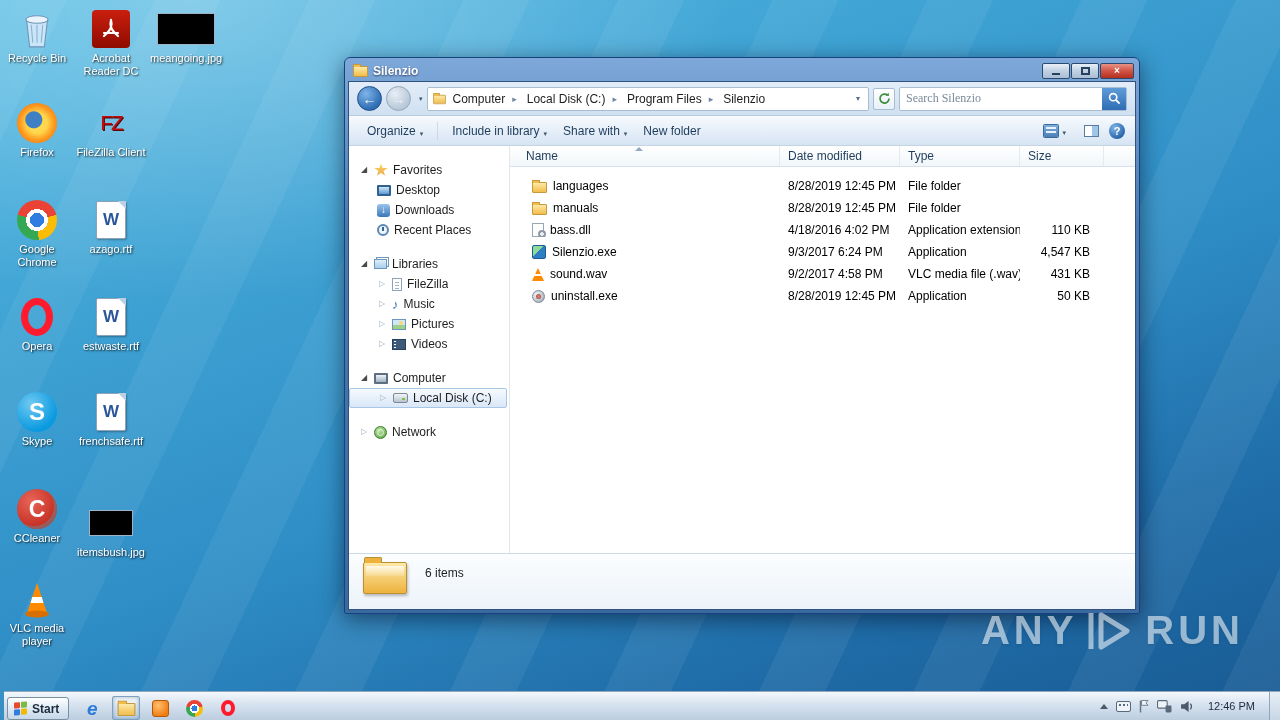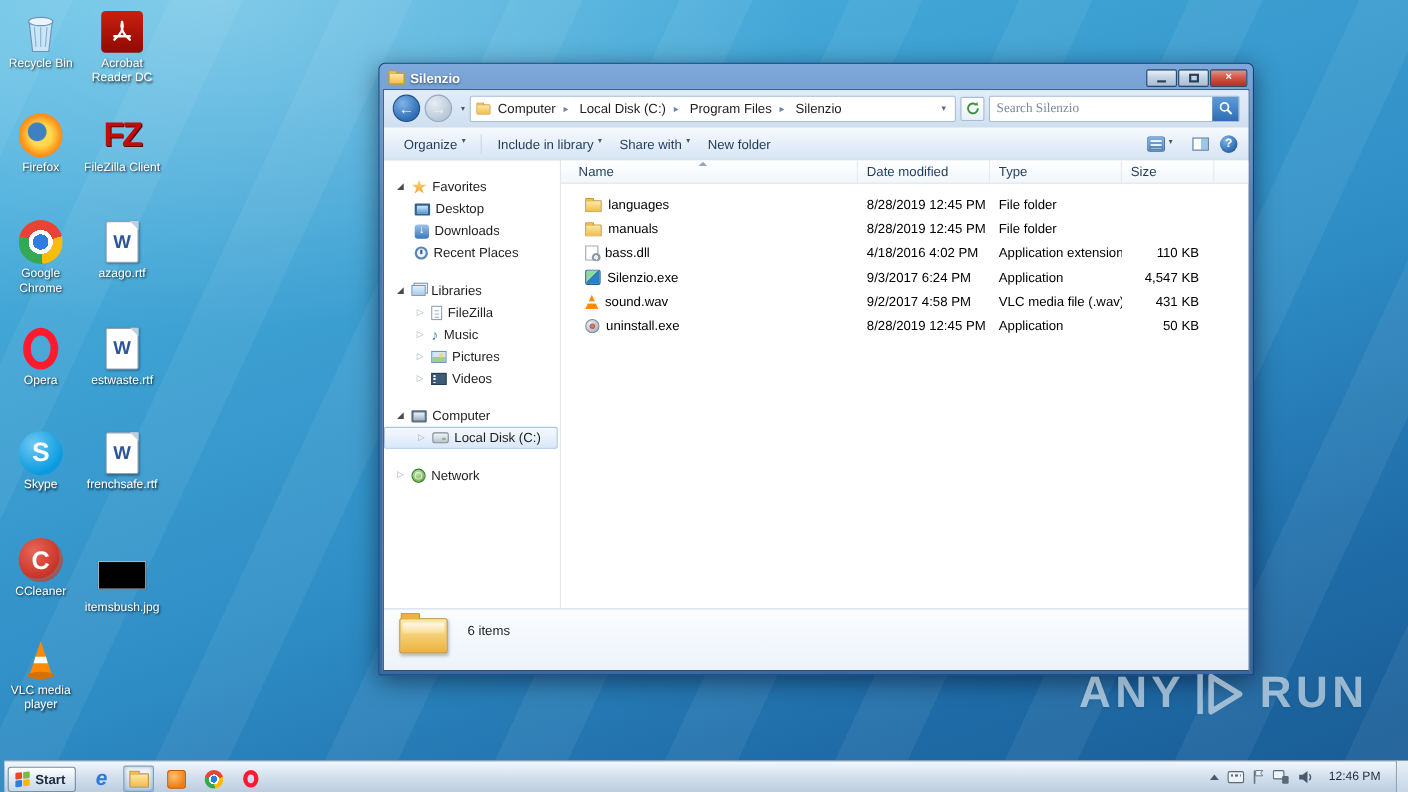--- a/index.html
+++ b/index.html
@@ -34,21 +34,21 @@
                radial-gradient(circle at 50% 50%, #ffd84d 0 35%, #ff9a1f 60%, #e8600c 100%)}
   .ic-chrome{width:40px;height:40px;border-radius:50%;
     background:radial-gradient(circle at 50% 50%, #2f7de1 0 7px, #fff 7px 11px, transparent 11px),
                conic-gradient(from -40deg, #ea4335 0 115deg, #fbbc05 115deg 215deg, #34a853 215deg 325deg, #ea4335 325deg 360deg)}
   .ic-opera{width:32px;height:38px;border-radius:50%;border:7px solid #ff1b2d}
   .ic-skype{width:40px;height:40px;border-radius:50%;background:radial-gradient(circle at 35% 30%, #6fc9f2, #0a9ae0 70%);
     color:#fff;font-weight:bold;font-size:24px;display:flex;align-items:center;justify-content:center}
   .ic-ccleaner{width:40px;height:40px;border-radius:50%;background:radial-gradient(circle at 35% 30%, #e86558, #c22b1e 75%);
     color:#fff;font-weight:bold;font-size:23px;display:flex;align-items:center;justify-content:center;
     box-shadow:inset -3px -3px 0 rgba(120,130,140,.55)}
-  .ic-fz{font-weight:700;font-size:31px;color:#bf0d0d;text-shadow:1px 1px 0 #5a0404;letter-spacing:-2px}
+  .ic-fz{font-weight:400;font-size:21px;color:#bf0d0d;text-shadow:1px 1px 0 #5a0404;letter-spacing:-2px}
   .ic-acrobat{width:38px;height:38px;border-radius:4px;background:linear-gradient(#c91f0e,#8f0b00);
     display:flex;align-items:center;justify-content:center}
 
   
   .win{position:absolute;left:344px;top:57px;width:796px;height:557px;display:flex;flex-direction:column;
     background:linear-gradient(#7ea8da,#4a7ab0 30%,#3a699f);border:1px solid #16427f;border-radius:6px 6px 2px 2px;
     box-shadow:0 5px 22px rgba(0,0,20,.5)}
   .titlebar{height:23px;display:flex;align-items:center;padding:2px 5px 0 8px;color:#fff}
   .titlebar .t-ic{margin-right:5px}
   .titlebar .t-txt{font-weight:bold;font-size:12px;text-shadow:0 1px 2px rgba(0,0,30,.6);flex:1}
@@ -80,21 +80,21 @@
     border-radius:2px;background:linear-gradient(#fff,#e8f0f8)}
   .searchbox{width:228px;height:24px;background:#fff;border:1px solid #a9bdd2;border-radius:2px;display:flex;align-items:center}
   .searchbox input{flex:1;border:none;outline:none;font-family:Liberation Serif, serif;font-size:12px;padding:0 6px;
     color:#333;background:transparent;min-width:0}
   .searchbox input::placeholder{color:#7a8globe;color:#7a8a9a}
   .searchbtn{width:24px;height:22px;background:linear-gradient(#5f9bd8,#2f6eb5);display:flex;align-items:center;justify-content:center}
 
   
   .toolbar{height:30px;background:linear-gradient(#f7fafd,#e3edf8 60%,#d6e4f2);border-bottom:1px solid #c4d4e4;
     display:flex;align-items:center;padding:0 10px;color:#1e3c5c}
-  .tbi{display:flex;align-items:flex-start;padding:4px 8px;border-radius:2px;white-space:nowrap}
+  .tbi{display:flex;align-items:flex-end;padding:4px 8px;border-radius:2px;white-space:nowrap}
   .tbsep{width:1px;height:18px;background:#c9d8e6;margin:0 6px}
   .tb-right{margin-left:auto;display:flex;align-items:center;gap:10px}
   .viewgrid{width:14px;height:12px;background:
      linear-gradient(#7fb0dd,#4a7fb6);box-shadow:0 0 0 1px #3a6a9c;border-radius:1px;position:relative}
   .viewgrid::after{content:"";position:absolute;inset:2px;background:
      repeating-linear-gradient(to bottom, #e9f2fa 0 2px, transparent 2px 4px)}
   .previewpane{width:15px;height:12px;border:1px solid #5a7d9f;background:linear-gradient(90deg,#fff 55%,#9ec6e8 55%)}
   .helpbtn{width:16px;height:16px;border-radius:50%;background:radial-gradient(circle at 35% 30%, #7fb4e8, #2463a8 75%);
     color:#fff;font-size:11px;font-weight:bold;display:flex;align-items:center;justify-content:center}
 
@@ -239,20 +239,26 @@
     <div class="ic">
       <div class="ic-acrobat">
           <svg width="26" height="26" viewBox="0 0 26 26">
             <path d="M13 4 c-2 6 2 12 7 16 M13 4 c2 6 -2 12 -7 16 M6 17 h14" stroke="#fff" stroke-width="2.2" fill="none" stroke-linecap="round"></path>
           </svg>
         </div>
     </div>
     <div class="lbl">Acrobat Reader DC</div>
   </div>
 
+  <div class="dicon" style="left:150px;top:6px">
+    <div class="ic">
+        <div class="thumb-black"></div>
+      </div>
+    <div class="lbl">meangoing.jpg</div>
+  </div>
 
   <div class="dicon" style="left:1px;top:100px">
     <div class="ic">
         <div class="ic-firefox"></div>
       </div>
     <div class="lbl">Firefox</div>
   </div>
 
   <div class="dicon" style="left:75px;top:100px">
     <div class="ic">

